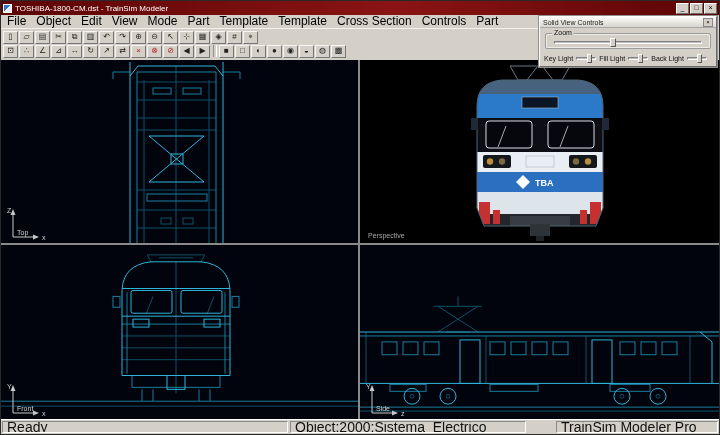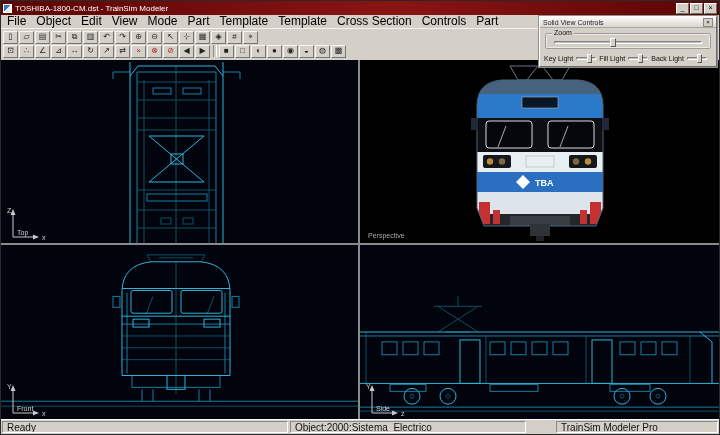--- a/index.html
+++ b/index.html
@@ -44,21 +44,21 @@
   .slider .track { position:absolute; left:0; right:0; top:3px; height:3px; background:#c0c0c0; border:1px solid; border-color:#808080 #fff #fff #808080; }
   .slider .thumb { position:absolute; top:0; width:6px; height:9px; background:#d4d0c8; border:1px solid; border-color:#fff #555 #555 #fff; }
   .palette-row { display:flex; align-items:center; padding:3px 4px 3px; gap:3px; }
   .mini-label { white-space:nowrap; color:#111; }
   .mini-slider { position:relative; width:20px; height:9px; flex:0 0 auto; }
   .mini-slider .track { position:absolute; left:0; right:0; top:3px; height:3px; background:#c0c0c0; border:1px solid; border-color:#808080 #fff #fff #808080; }
   .mini-slider .thumb { position:absolute; top:0; width:5px; height:9px; background:#d4d0c8; border:1px solid; border-color:#fff #555 #555 #fff; }
 
   
   .statusbar { height:15px; background:#d4d0c8; flex:0 0 auto; display:flex; align-items:stretch; padding:1px 1px; gap:2px; border-top:1px solid #fff; }
-  .sb-panel { border:1px solid; border-color:#8a8a8a #fff #fff #8a8a8a; padding:0 4px; line-height:11px; font-size:10px; color:#111; overflow:hidden; white-space:nowrap; }
+  .sb-panel { border:1px solid; border-color:#8a8a8a #fff #fff #8a8a8a; padding:0 4px; line-height:11px; font-size:14px; color:#111; overflow:hidden; white-space:nowrap; }
   .sb-ready { width:286px; }
   .sb-object { width:236px; }
   .sb-product { flex:1;margin-left:28px; }
 </style>
 </head>
 <body>
 
 <div class="app">
 
   <div class="titlebar">

